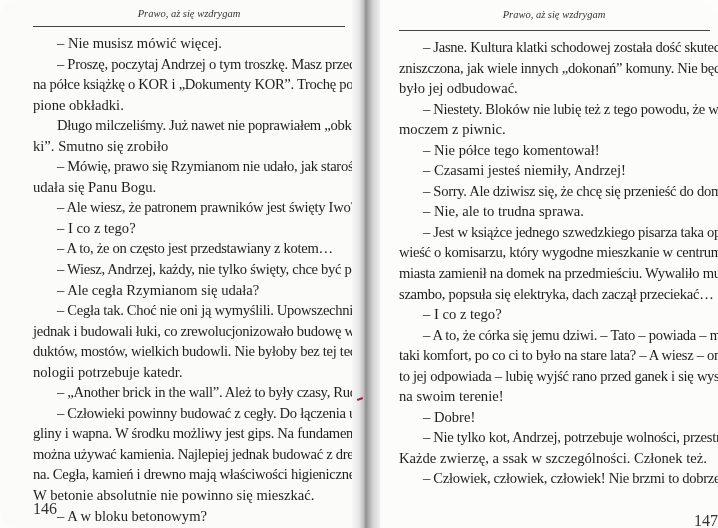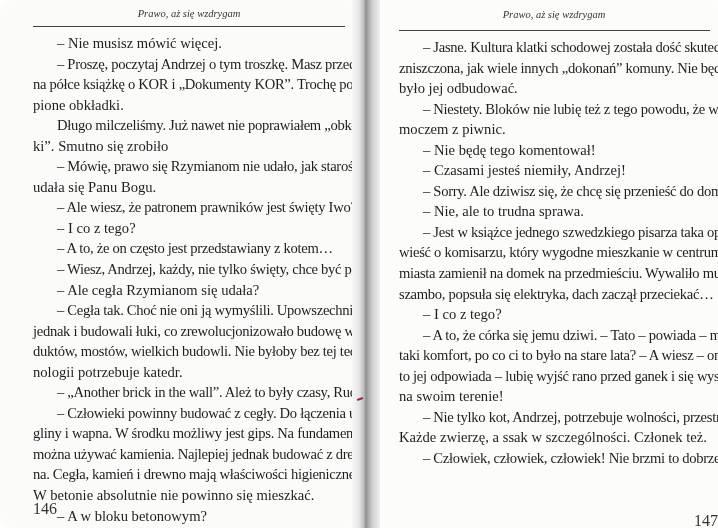--- a/index.html
+++ b/index.html
@@ -56,33 +56,34 @@
 
 <div class="page" id="right-page">
   <div class="running-head" style="left:36px; width:312px; top:9px;">Prawo, aż się wzdrygam</div>
   <div class="rule" style="left:37px; width:311px; top:30px;"></div>
   <div class="text" id="right-text" style="left:37px; width:311px; top:37px;">
       <span class="line ind" style="white-space: nowrap; letter-spacing: -0.3px;">– Jasne. Kultura klatki schodowej została dość skutecznie</span>
       <span class="line" style="white-space: nowrap; letter-spacing: -0.3px;">zniszczona, jak wiele innych „dokonań” komuny. Nie będzie</span>
       <span class="line last">było jej odbudować.</span>
       <span class="line ind" style="white-space: nowrap; letter-spacing: -0.3px;">– Niestety. Bloków nie lubię też z tego powodu, że wali</span>
       <span class="line last">moczem z piwnic.</span>
-      <span class="line ind last">– Nie będę tego komentował!</span>
+      <span class="line ind last">– Nie półce tego komentował!</span>
       <span class="line ind last">– Czasami jesteś niemiły, Andrzej!</span>
       <span class="line ind last" style="white-space: nowrap; letter-spacing: -0.3px;">– Sorry. Ale dziwisz się, że chcę się przenieść do domu?</span>
       <span class="line ind last">– Nie, ale to trudna sprawa.</span>
       <span class="line ind" style="white-space: nowrap; letter-spacing: -0.3px;">– Jest w książce jednego szwedzkiego pisarza taka opo-</span>
       <span class="line" style="white-space: nowrap; letter-spacing: -0.3px;">wieść o komisarzu, który wygodne mieszkanie w centrum</span>
       <span class="line" style="white-space: nowrap; letter-spacing: -0.3px;">miasta zamienił na domek na przedmieściu. Wywaliło mu</span>
       <span class="line last" style="white-space: nowrap; letter-spacing: -0.3px;">szambo, popsuła się elektryka, dach zaczął przeciekać…</span>
       <span class="line ind last">– I co z tego?</span>
       <span class="line ind" style="white-space: nowrap; letter-spacing: -0.3px;">– A to, że córka się jemu dziwi. – Tato – powiada – miałeś</span>
       <span class="line" style="white-space: nowrap; letter-spacing: -0.3px;">taki komfort, po co ci to było na stare lata? – A wiesz – on na</span>
       <span class="line" style="white-space: nowrap; letter-spacing: -0.3px;">to jej odpowiada – lubię wyjść rano przed ganek i się wysikać</span>
       <span class="line last">na swoim terenie!</span>
+      <span class="line ind last">– Dobre!</span>
       <span class="line ind" style="white-space: nowrap; letter-spacing: -0.3px;">– Nie tylko kot, Andrzej, potrzebuje wolności, przestrzeni.</span>
       <span class="line last">Każde zwierzę, a ssak w szczególności. Członek też.</span>
       <span class="line ind" style="white-space: nowrap; letter-spacing: -0.3px;">– Człowiek, człowiek, człowiek! Nie brzmi to dobrze cokol-</span>
     </div>
   <div class="folio" style="left:332px; top:512px;">147</div>
 </div>
 
 <div class="gutter"></div>
 <div class="mark"></div>
 

